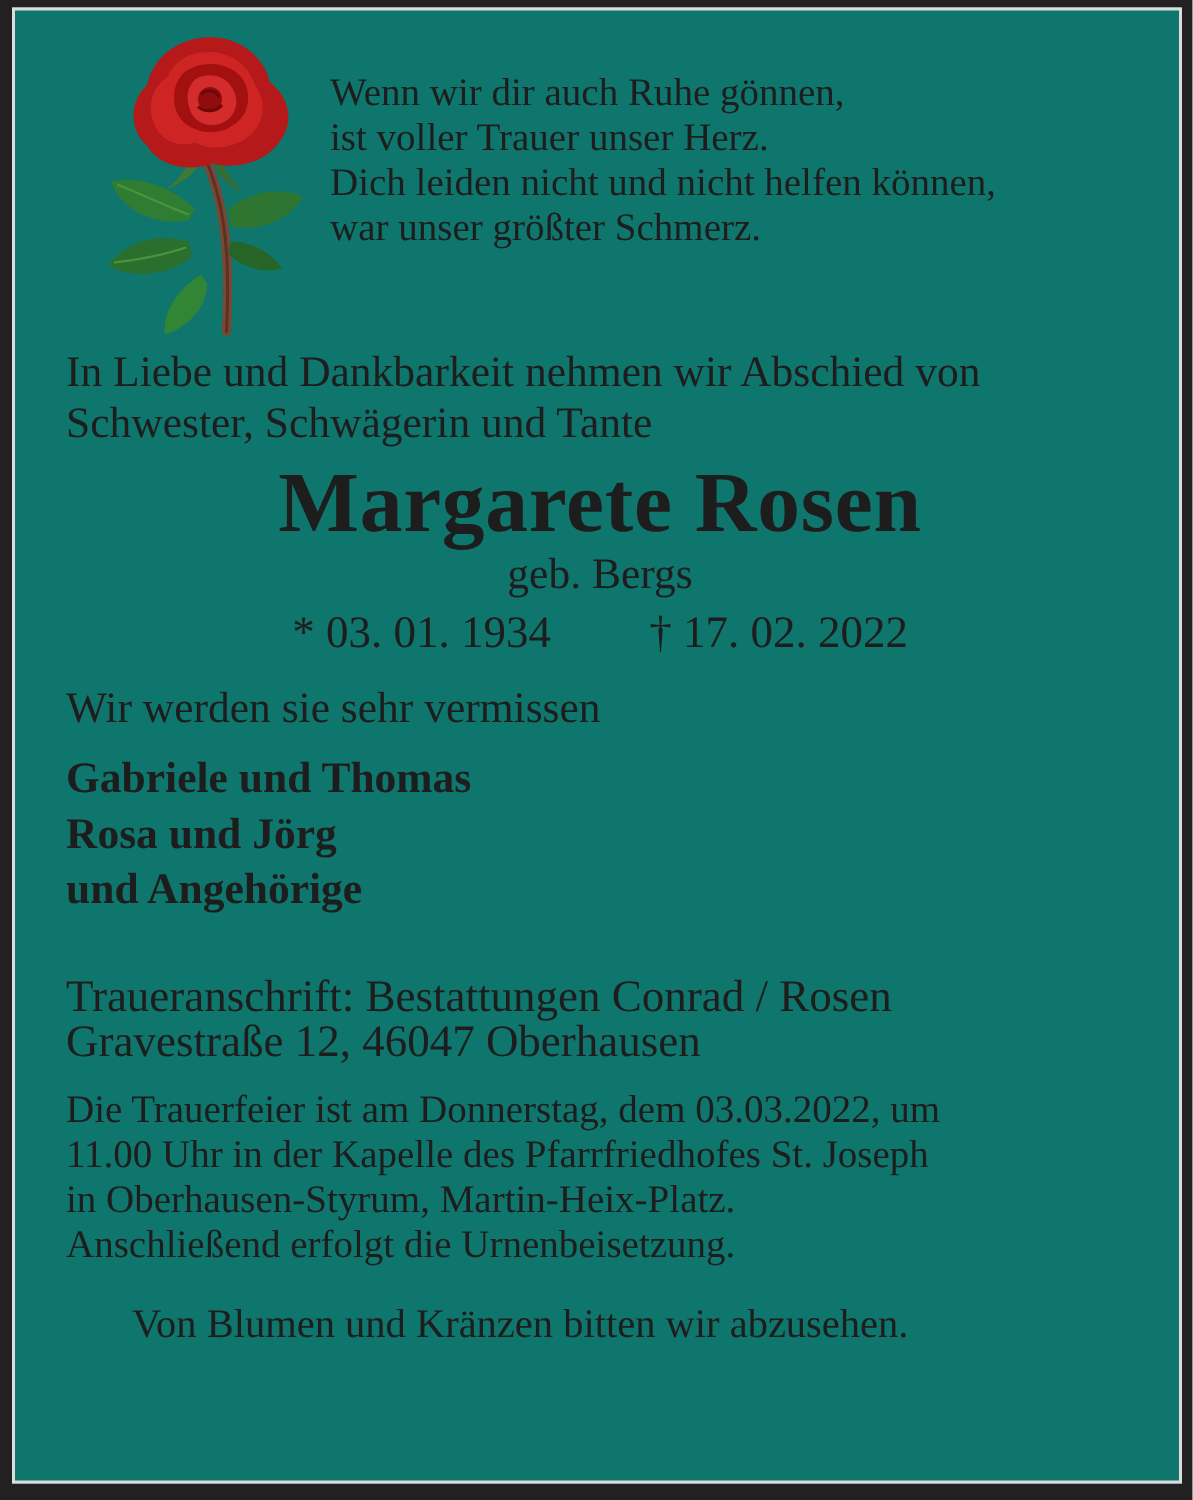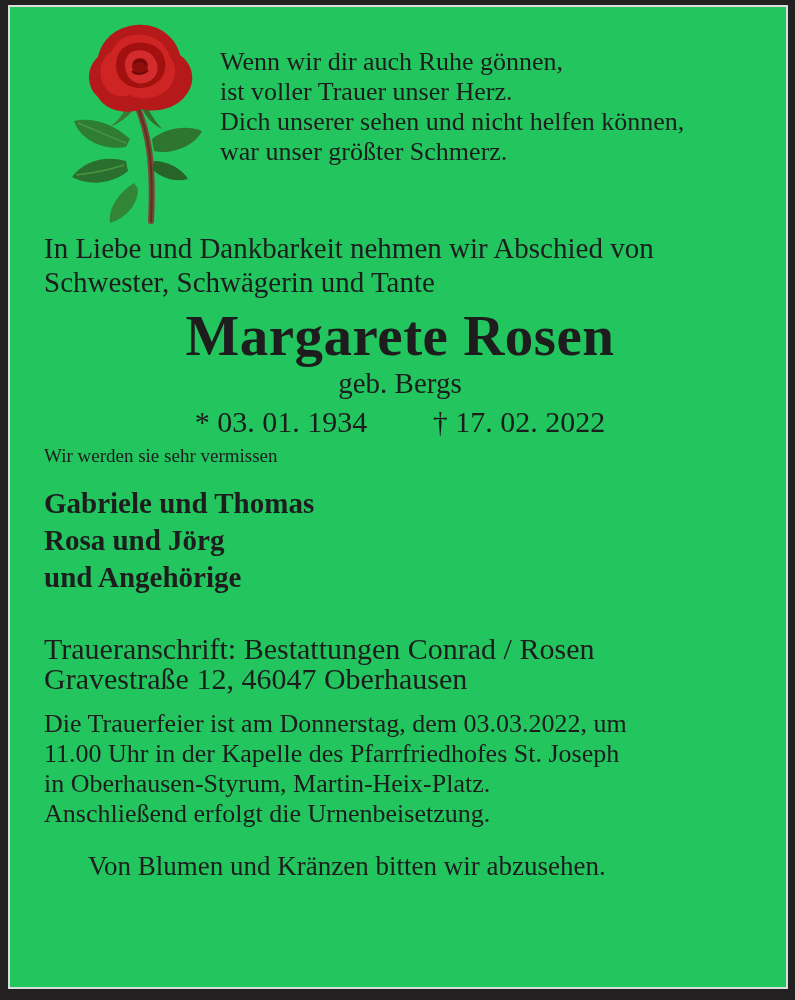--- a/index.html
+++ b/index.html
@@ -16,21 +16,21 @@
     height: 1000px;
     border-style: solid;
     border-color: #232021;
     border-width: 5px 7px 11px 8px;
     background: #ffffff;
   }
   .inner {
     width: 100%;
     height: 100%;
     border: 2px solid #dcdcdc;
-    background: #22c55e;
+    background: #0f766e;
     padding: 0 30px 0 34px;
     position: relative;
   }
   .header {
     position: relative;
     height: 218px;
   }
   .rose {
     position: absolute;
     left: 14px;
@@ -65,21 +65,22 @@
   }
   .dates {
     margin-top: 4px;
     text-align: center;
     font-size: 30px;
     line-height: 36px;
   }
   .dates .birth { margin-right: 30px; }
   .dates .death { margin-left: 28px; }
   .farewell {
-    font-size: 19px;
+    margin-top: 16px;
+    font-size: 29px;
     line-height: 32px;
   }
   .mourners {
     margin-top: 13px;
     font-size: 29px;
     line-height: 37px;
     font-weight: bold;
   }
   .address {
     margin-top: 38px;
@@ -123,21 +124,21 @@
         <path d="M78 6 C100 4 118 18 122 36 C136 46 138 64 128 76 C118 90 98 94 84 90 C68 96 48 92 40 78 C28 68 28 48 40 38 C44 20 58 8 78 6 Z" fill="#b51919"></path>
         <path d="M78 16 C94 14 108 24 112 38 C120 48 118 62 110 70 C100 80 82 82 72 76 C60 80 48 74 44 62 C40 50 44 38 54 32 C58 22 68 16 78 16 Z" fill="#cf2424"></path>
         <path d="M64 30 C76 20 96 22 104 34 C110 44 108 58 98 64 C88 72 72 70 64 62 C56 54 56 38 64 30 Z" fill="#a31010"></path>
         <path d="M72 34 C82 28 94 32 98 42 C102 50 98 60 90 63 C80 67 70 62 68 52 C66 45 67 39 72 34 Z" fill="#d42c2c"></path>
         <circle cx="82" cy="47" r="8" fill="#8f0d0d"></circle>
         <path d="M76 44 C80 40 86 41 88 46 M74 52 C78 56 86 56 90 51" stroke="#6e0808" stroke-width="2" fill="none"></path>
       </svg>
       <div class="poem">
         <div>Wenn wir dir auch Ruhe gönnen,</div>
         <div>ist voller Trauer unser Herz.</div>
-        <div>Dich unserer sehen und nicht helfen können,</div>
+        <div>Dich leiden nicht und nicht helfen können,</div>
         <div>war unser größter Schmerz.</div>
       </div>
     </div>
 
     <div class="intro">
       <div>In Liebe und Dankbarkeit nehmen wir Abschied von</div>
       <div>Schwester, Schwägerin und Tante</div>
     </div>
 
     <div class="deceased-name">Margarete Rosen</div>

